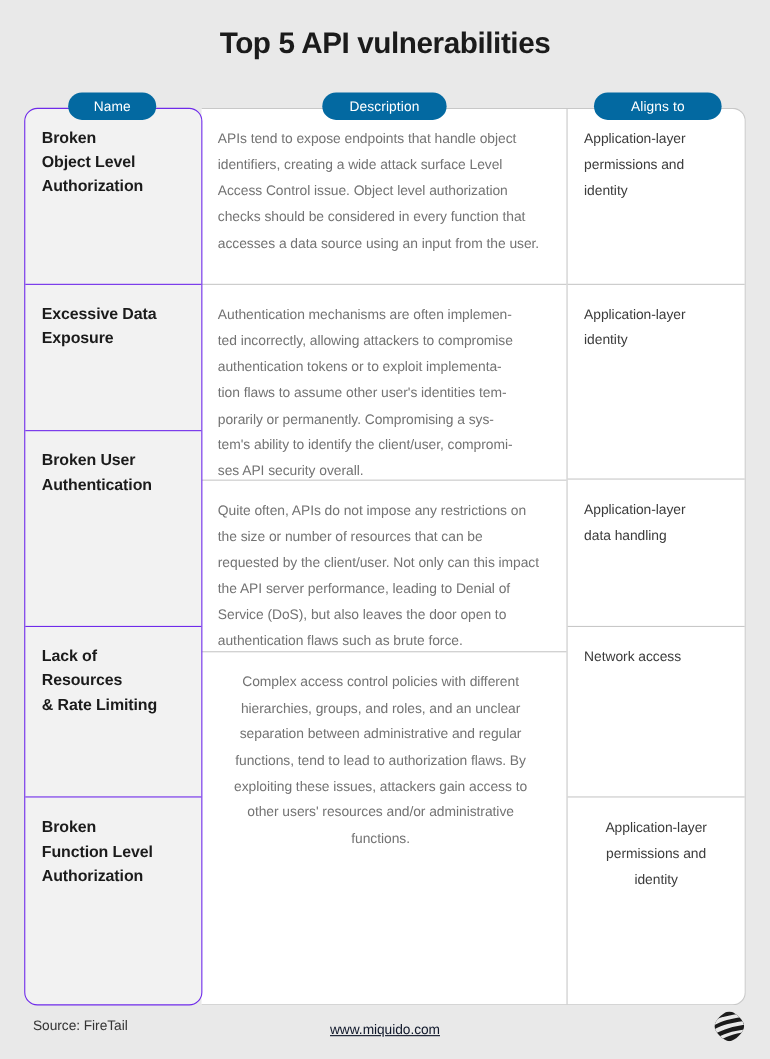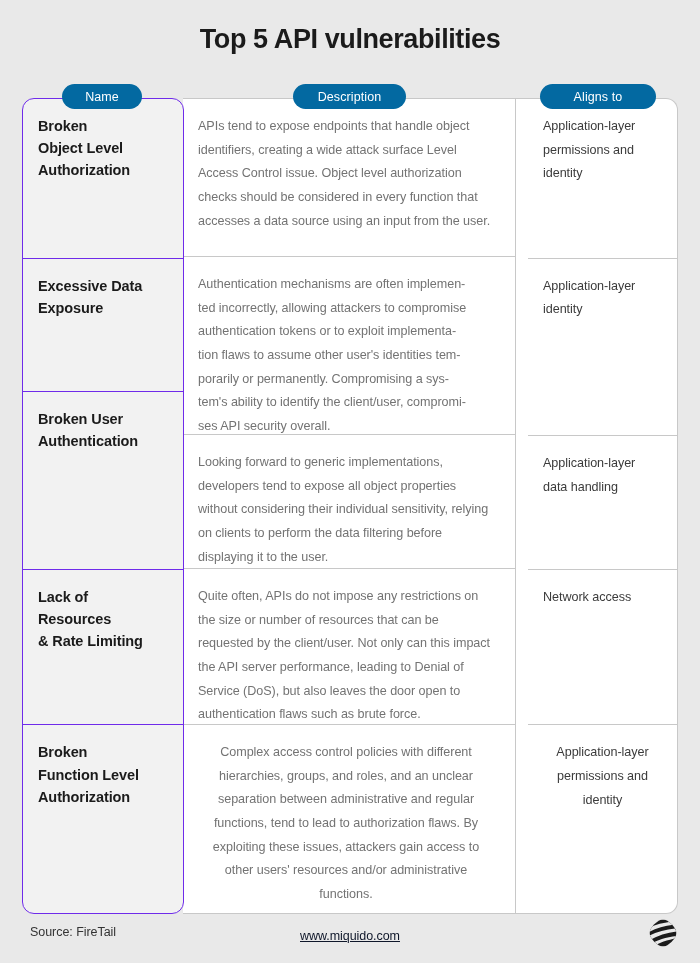--- a/index.html
+++ b/index.html
@@ -71,21 +71,20 @@
     flex: 1 1 auto;
     display: flex;
     flex-direction: column;
   }
   .col-align {
     width: 162px;
     flex: 0 0 162px;
     border-left: 1px solid #c8c8c8;
     display: flex;
     flex-direction: column;
-    padding-left: 12px;
   }
 
   
   .cell {
     padding: 16px 15px 10px 15px;
     position: relative;
   }
   .col-name .cell { border-bottom: 1.5px solid #6f2bea; }
   .col-name .cell:last-child { border-bottom: none; }
   .col-desc .cell, .col-align .cell { border-bottom: 1px solid #c8c8c8; }
@@ -217,23 +216,20 @@
           <div class="cell r0">
             <div class="desc-text">APIs tend to expose endpoints that handle object identifiers, creating a wide attack surface Level Access Control issue. Object level authorization checks should be considered in every function that accesses a data source using an input from the user.</div>
           </div>
           <div class="cell r1">
             <div class="desc-text">Authentication mechanisms are often implemen-
 ted incorrectly, allowing attackers to compromise authentication tokens or to exploit implementa-
 tion flaws to assume other user's identities tem-
 porarily or permanently. Compromising a sys-
 tem's ability to identify the client/user, compromi-
 ses API security overall.</div>
-          </div>
-          <div class="cell r2">
-            <div class="desc-text">Looking forward to generic implementations, developers tend to expose all object properties without considering their individual sensitivity, relying on clients to perform the data filtering before displaying it to the user.</div>
           </div>
           <div class="cell r3">
             <div class="desc-text">Quite often, APIs do not impose any restrictions on the size or number of resources that can be requested by the client/user. Not only can this impact the API server performance, leading to Denial of Service (DoS), but also leaves the door open to authentication flaws such as brute force.</div>
           </div>
           <div class="cell r4">
             <div class="desc-text">Complex access control policies with different hierarchies, groups, and roles, and an unclear separation between administrative and regular functions, tend to lead to authorization flaws. By exploiting these issues, attackers gain access to other users' resources and/or administrative functions.</div>
           </div>
         </div>
 
         <div class="col-align">

